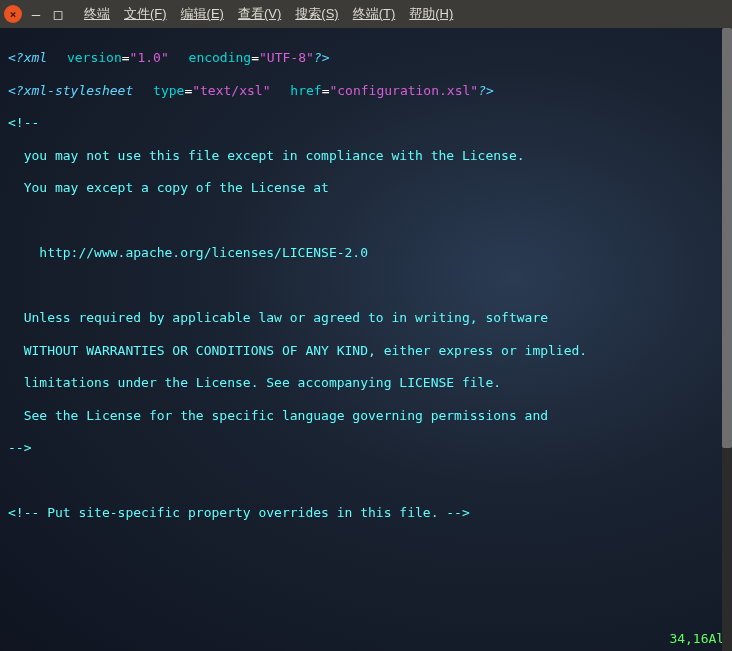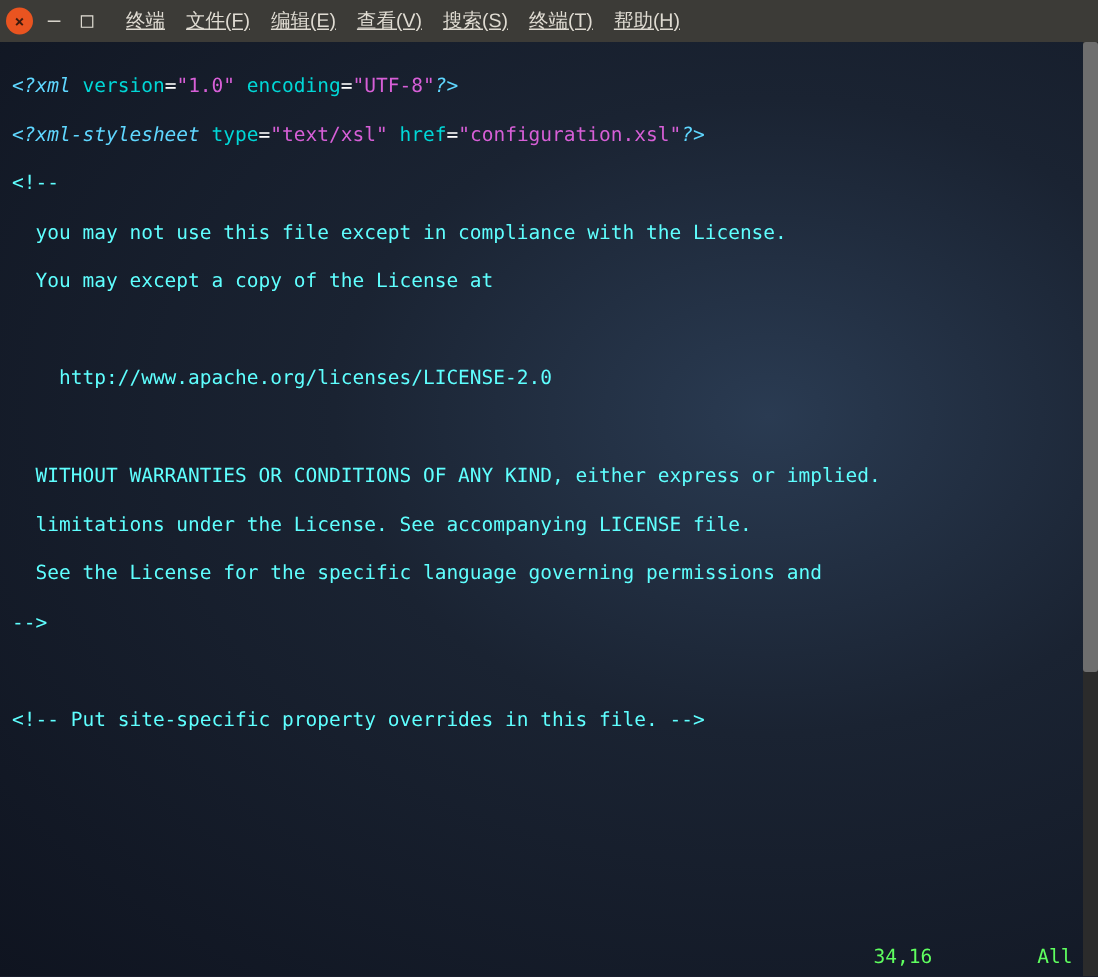--- a/index.html
+++ b/index.html
@@ -61,32 +61,31 @@
   position: relative;
   width: 100%;
   height: calc(100% - 28px);
   background: radial-gradient(ellipse at 70% 40%, #2a3b52 0%, #1a2332 40%, #0f1420 100%);
   padding: 6px 8px;
   line-height: 1.25;
   white-space: pre;
 }
 .line { display: block; }
 .c-blue { color: #5fd7ff; font-style: italic; }
-.c-cyan { color: #00d7d7; }
+.c-cyan { color: #00d7d7; margin-left: 12px; }
 .c-green { color: #5fff5f; }
 .c-white { color: #ffffff; }
 .c-magenta { color: #d75fd7; }
 .c-teal { color: #5fffff; }
 .statusbar {
   position: absolute;
   bottom: 4px;
-  right: 17px;
+  right: 0;
   color: #5fff5f;
   display: flex;
-  gap: 70px;
 }
 .scrollbar {
   position: absolute;
   right: 0;
   top: 28px;
   width: 10px;
   height: calc(100% - 28px);
   background: #2b2b2b;
 }
 .scrollbar-thumb {
@@ -120,20 +119,21 @@
 
 <div class="terminal">
 <span class="line"><span class="c-blue">&lt;?xml</span><span class="c-cyan"> version</span><span class="c-white">=</span><span class="c-magenta">"1.0"</span><span class="c-cyan"> encoding</span><span class="c-white">=</span><span class="c-magenta">"UTF-8"</span><span class="c-blue">?&gt;</span></span>
 <span class="line"><span class="c-blue">&lt;?xml-stylesheet</span><span class="c-cyan"> type</span><span class="c-white">=</span><span class="c-magenta">"text/xsl"</span><span class="c-cyan"> href</span><span class="c-white">=</span><span class="c-magenta">"configuration.xsl"</span><span class="c-blue">?&gt;</span></span>
 <span class="line c-teal">&lt;!--</span>
 <span class="line c-teal">  you may not use this file except in compliance with the License.</span>
 <span class="line c-teal">  You may except a copy of the License at</span>
 <span class="line"> </span>
 <span class="line c-teal">    http://www.apache.org/licenses/LICENSE-2.0</span>
 <span class="line"> </span>
+<span class="line c-teal">  Unless required by applicable law or agreed to in writing, software</span>
 <span class="line c-teal">  WITHOUT WARRANTIES OR CONDITIONS OF ANY KIND, either express or implied.</span>
 <span class="line c-teal">  limitations under the License. See accompanying LICENSE file.</span>
 <span class="line c-teal">  See the License for the specific language governing permissions and</span>
 <span class="line c-teal">--&gt;</span>
 <span class="line"> </span>
 <span class="line c-teal">&lt;!-- Put site-specific property overrides in this file. --&gt;</span>
 <span class="line"> </span>
 
 
 

